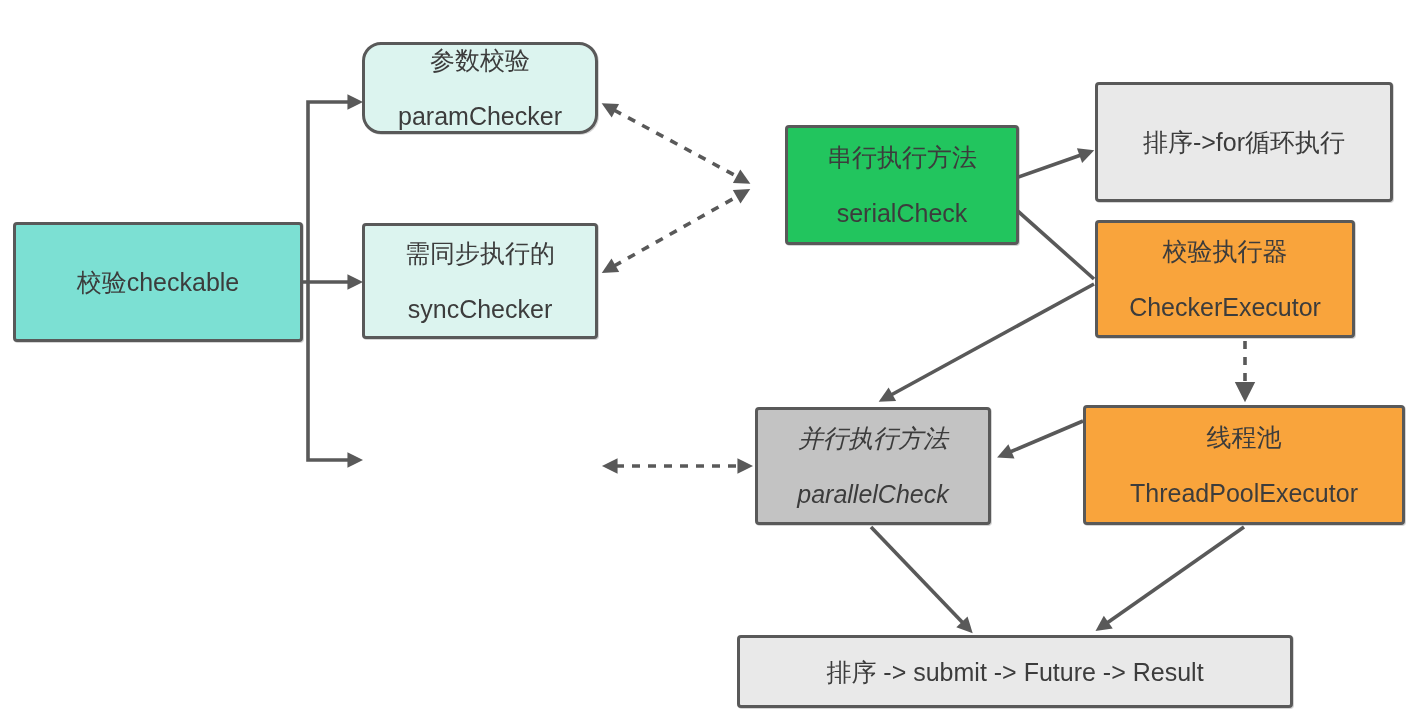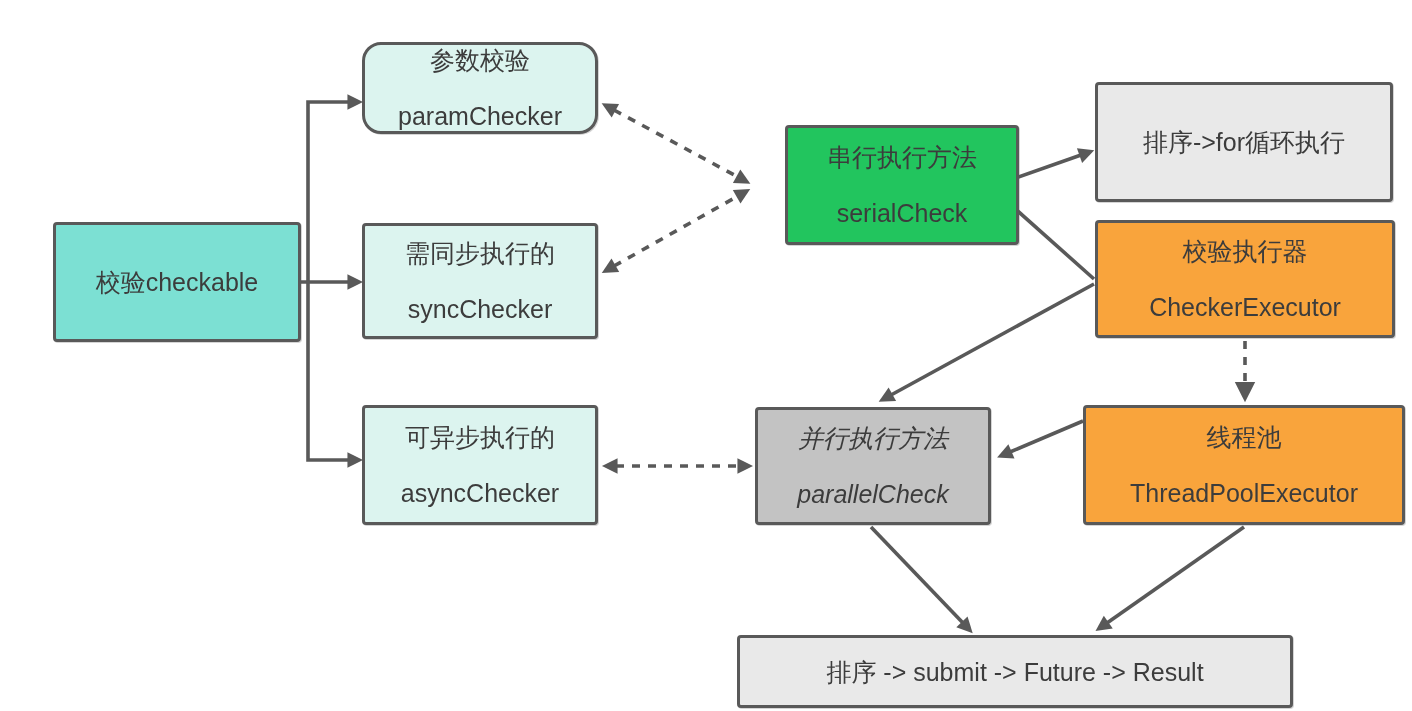--- a/index.html
+++ b/index.html
@@ -69,47 +69,43 @@
         <path d="M616,466 L739,466" class="edge dashed" marker-end="url(#arrow)" marker-start="url(#arrow)"></path>
         <path d="M990,187 L1081,155" class="edge" marker-end="url(#arrow)"></path>
         <path d="M1094,279 L1002,197" class="edge" marker-end="url(#arrow)"></path>
         <path d="M1094,284 L891,395" class="edge" marker-end="url(#arrow)"></path>
         <path d="M1245,341 L1245,384" class="edge dashed" marker-end="url(#arrowBig)"></path>
         <path d="M1083,421 L1010,452" class="edge" marker-end="url(#arrow)"></path>
         <path d="M871,527 L963,623" class="edge" marker-end="url(#arrow)"></path>
         <path d="M1244,527 L1107,623" class="edge" marker-end="url(#arrow)"></path>
       </g>
   </svg>
-<div class="node" style="left: 13px; top: 222px; width: 248px; height: 120px; background: rgb(124, 224, 211); margin-left: 40px;">
+<div class="node" style="left: 13px; top: 222px; width: 290px; height: 120px; background: rgb(124, 224, 211);">
       <span class="node-line">校验checkable</span>
     </div>
     <div class="node" style="left: 362px; top: 42px; width: 236px; height: 92px; background: rgb(220, 244, 239); border-radius: 19px;">
       <span class="node-line">参数校验</span>
       <span class="node-line">paramChecker</span>
     </div>
     <div class="node" style="left: 362px; top: 223px; width: 236px; height: 116px; background: rgb(220, 244, 239);">
       <span class="node-line">需同步执行的</span>
       <span class="node-line">syncChecker</span>
-    </div>
-    <div class="node" style="left: 362px; top: 405px; width: 236px; height: 120px; background: rgb(220, 244, 239);">
-      <span class="node-line">可异步执行的</span>
-      <span class="node-line">asyncChecker</span>
     </div>
     <div class="node" style="left: 755px; top: 125px; width: 234px; height: 120px; background: #22c55e; margin-left: 30px;">
       <span class="node-line">串行执行方法</span>
       <span class="node-line">serialCheck</span>
     </div>
     <div class="node" style="left: 755px; top: 407px; width: 236px; height: 118px; background: rgb(195, 195, 195); font-style: italic;">
       <span class="node-line">并行执行方法</span>
       <span class="node-line">parallelCheck</span>
     </div>
     <div class="node" style="left: 1095px; top: 38px; width: 298px; height: 120px; background: rgb(233, 233, 233); margin-top: 44px;">
       <span class="node-line">排序-&gt;for循环执行</span>
     </div>
-    <div class="node" style="left: 1095px; top: 220px; width: 300px; height: 118px; background: rgb(249, 164, 60);">
+    <div class="node" style="left: 1095px; top: 220px; width: 260px; height: 118px; background: rgb(249, 164, 60);">
       <span class="node-line">校验执行器</span>
       <span class="node-line">CheckerExecutor</span>
     </div>
     <div class="node" style="left: 1083px; top: 405px; width: 322px; height: 120px; background: rgb(249, 164, 60);">
       <span class="node-line">线程池</span>
       <span class="node-line">ThreadPoolExecutor</span>
     </div>
     <div class="node" style="left: 737px; top: 635px; width: 556px; height: 73px; background: rgb(233, 233, 233); align-items: center;">
       <span class="node-line">排序 -&gt; submit -&gt; Future -&gt; Result</span>
     </div>

